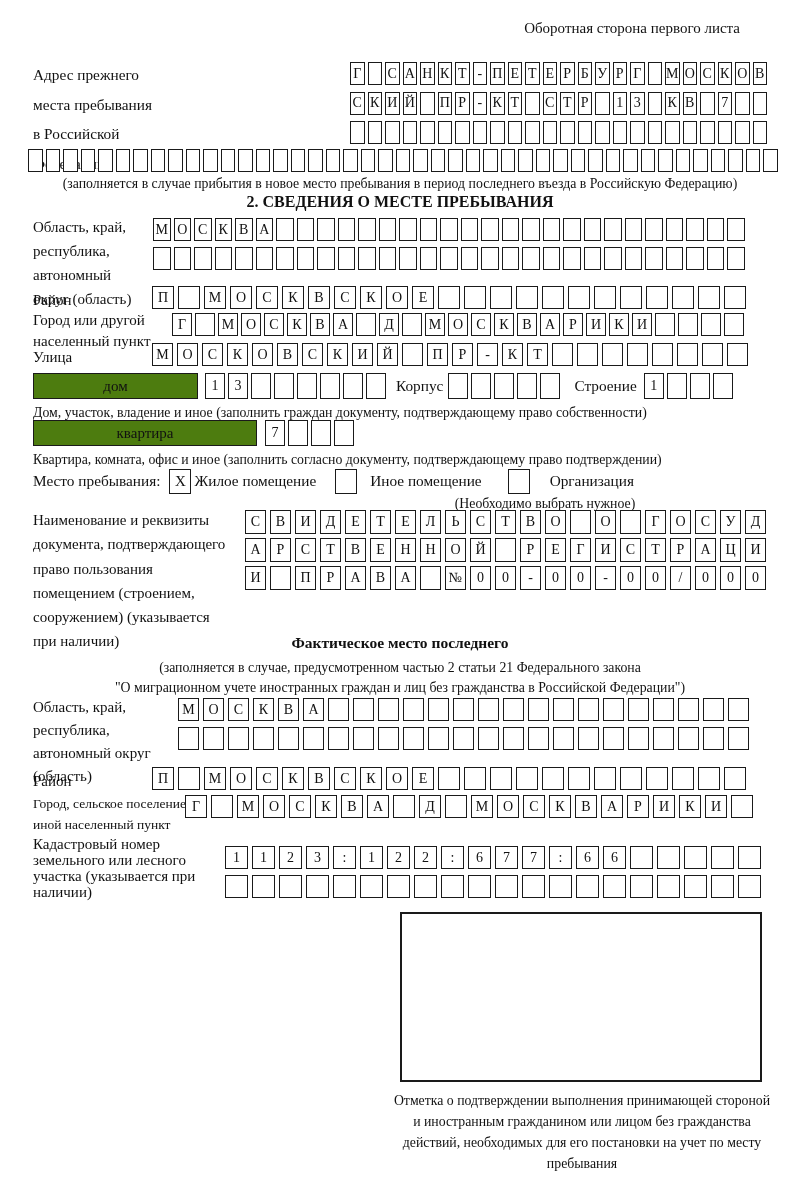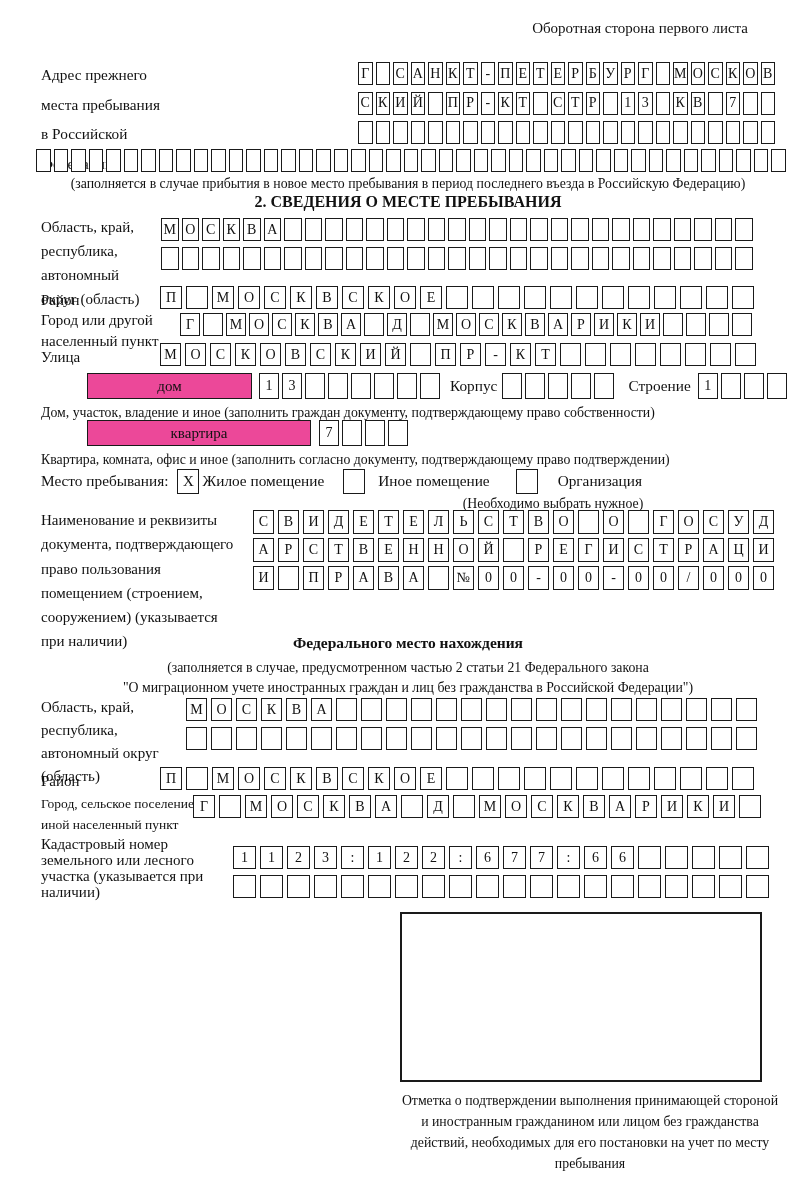--- a/index.html
+++ b/index.html
@@ -1,36 +1,36 @@
 <!DOCTYPE html>
 <html><head>
 <meta charset="utf-8">
 <style>
   html,body{margin:0;padding:0;background:#fff;}
   .page{position:relative;width:800px;height:1180px;background:#fff;
         font-family:"Liberation Serif","DejaVu Serif",serif;color:#111;overflow:hidden;}
-  .abs{position:absolute;padding-left:8px;}
+  .abs{position:absolute;}
   .lbl{font-size:15px;line-height:24px;}
   .boxrow{display:flex;}
   .cell{box-sizing:border-box;border:1.6px solid #1a1a1a;height:23px;width:17.5px;
         display:flex;align-items:center;justify-content:center;
         font-size:14px;flex:0 0 auto;background:#fff;}
   .g3{gap:3px}.g4{gap:4px}
   .r-addr .cell{width:14.5px;}
   .r-oblast .cell{width:17.5px;}
   .r-rayon .cell{width:22px;}
   .r-gorod .cell{width:20px;}
   .r-ulitsa .cell{width:21px;}
   .r-doc .cell{width:21px;height:24px;}
   .r-foblast .cell{width:21px;}
   .r-fgorod .cell{width:22px;}
   .r-kadastr .cell{width:23px;}
   .r-dom .cell{width:20px;height:26px;}
   .widebox{box-sizing:border-box;border:1.8px solid #1a1a1a;height:26px;
-           display:flex;align-items:center;justify-content:center;font-size:15px;background:#ec4899;margin-left:46px;}
+           display:flex;align-items:center;justify-content:center;font-size:15px;background:#4d7c0f;}
   .note{font-size:13.8px;line-height:20px;}
   .center{text-align:center;width:800px;left:0;}
   .title{font-weight:bold;font-size:16px;}
   .checkbox{width:22px;height:25px;font-size:15px;}
   .inline-lbl{font-size:15.3px;line-height:26px;white-space:nowrap;}
 </style>
 </head>
 <body>
 
 <div class="page">
@@ -433,21 +433,21 @@
       <span class="cell">0</span>
       <span class="cell">-</span>
       <span class="cell">0</span>
       <span class="cell">0</span>
       <span class="cell">/</span>
       <span class="cell">0</span>
       <span class="cell">0</span>
       <span class="cell">0</span>
     </div>
 
-  <div class="abs center" style="top:634px;font-weight:bold;font-size:15.5px;">Федерального место нахождения</div>
+  <div class="abs center" style="top:634px;font-weight:bold;font-size:15.5px;">Фактическое место последнего</div>
   <div class="abs note center" style="top:658px;">(заполняется в случае, предусмотренном частью 2 статьи 21 Федерального закона</div>
   <div class="abs note center" style="top:678px;">"О миграционном учете иностранных граждан и лиц без гражданства в Российской Федерации")</div>
 
   <div class="abs lbl" style="top:696px;left:33px;width:140px;line-height:23px;">Область, край, республика, автономный округ (область)</div>
   <div class="abs boxrow g4 r-foblast" style="top:698px;left:178px;">
       <span class="cell">М</span>
       <span class="cell">О</span>
       <span class="cell">С</span>
       <span class="cell">К</span>
       <span class="cell">В</span>

